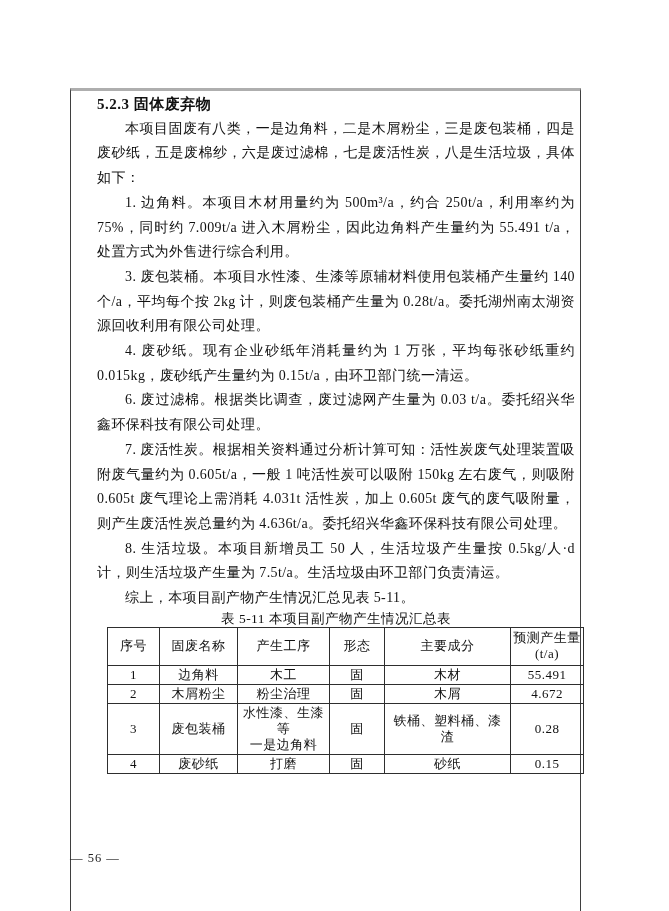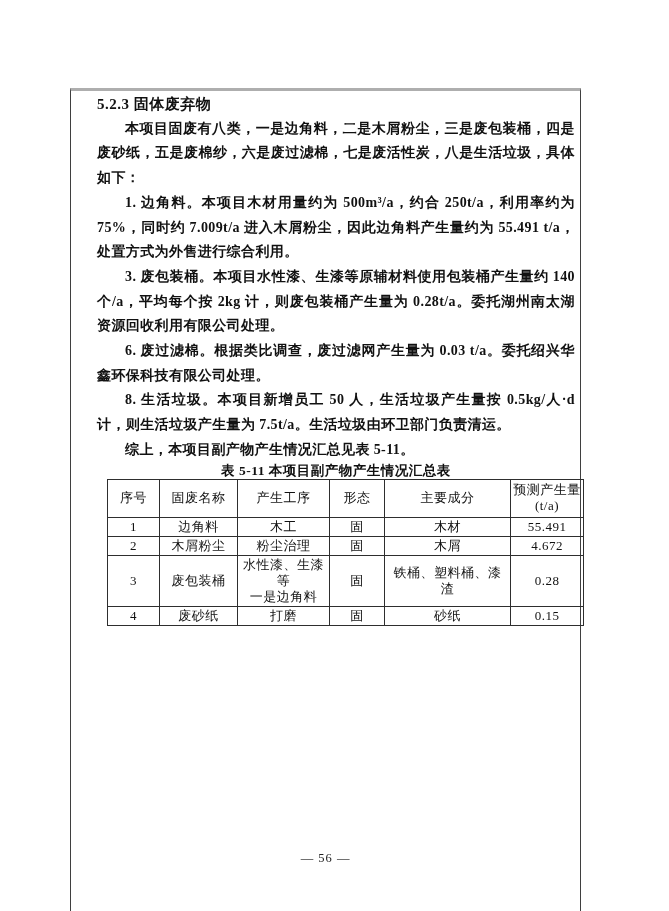--- a/index.html
+++ b/index.html
@@ -31,26 +31,25 @@
     line-height: 24.7px;
     letter-spacing: 0.5px;
   }
   .body-par {
     margin: 0;
     font-size: 14px;
     line-height: 24.7px;
     text-indent: 2em;
     text-align: justify;
     letter-spacing: 0.4px;
-    font-weight: bold;
   }
   .table-caption {
     margin: 0;
     font-size: 13.5px;
-    font-weight: bold;
+    font-weight: normal;
     text-align: center;
     line-height: 16px;
     letter-spacing: 0.5px;
   }
   table.byproducts {
     border-collapse: collapse;
     table-layout: fixed;
     width: 476px;
     margin-left: 10px;
     margin-top: 0;
@@ -72,38 +71,40 @@
   .col-no   { width: 52px; }
   .col-name { width: 78px; }
   .col-proc { width: 92px; }
   .col-form { width: 55px; }
   .col-comp { width: 126px; }
   .col-pred { width: 73px; }
   .page-footer {
     position: absolute;
     left: 70px; top: 851px;
     width: 511px;
-    text-align: center;
+    text-align: left;
     font-size: 12.5px;
     letter-spacing: 1px;
     color: #222222;
   }
 </style>
 </head>
 <body>
 
 <div class="doc-box">
   <div class="content">
 
     <h2 class="section-heading">5.2.3 固体废弃物</h2>
 
     <p class="body-par">本项目固废有八类，一是边角料，二是木屑粉尘，三是废包装桶，四是废砂纸，五是废棉纱，六是废过滤棉，七是废活性炭，八是生活垃圾，具体如下：</p>
     <p class="body-par">1. 边角料。本项目木材用量约为 500m³/a，约合 250t/a，利用率约为 75%，同时约 7.009t/a 进入木屑粉尘，因此边角料产生量约为 55.491 t/a，处置方式为外售进行综合利用。</p>
     <p class="body-par">3. 废包装桶。本项目水性漆、生漆等原辅材料使用包装桶产生量约 140 个/a，平均每个按 2kg 计，则废包装桶产生量为 0.28t/a。委托湖州南太湖资源回收利用有限公司处理。</p>
+    <p class="body-par">4. 废砂纸。现有企业砂纸年消耗量约为 1 万张，平均每张砂纸重约 0.015kg，废砂纸产生量约为 0.15t/a，由环卫部门统一清运。</p>
     <p class="body-par">6. 废过滤棉。根据类比调查，废过滤网产生量为 0.03 t/a。委托绍兴华鑫环保科技有限公司处理。</p>
+    <p class="body-par">7. 废活性炭。根据相关资料通过分析计算可知：活性炭废气处理装置吸附废气量约为 0.605t/a，一般 1 吨活性炭可以吸附 150kg 左右废气，则吸附 0.605t 废气理论上需消耗 4.031t 活性炭，加上 0.605t 废气的废气吸附量，则产生废活性炭总量约为 4.636t/a。委托绍兴华鑫环保科技有限公司处理。</p>
     <p class="body-par">8. 生活垃圾。本项目新增员工 50 人，生活垃圾产生量按 0.5kg/人·d 计，则生活垃圾产生量为 7.5t/a。生活垃圾由环卫部门负责清运。</p>
     <p class="body-par">综上，本项目副产物产生情况汇总见表 5-11。</p>
 
     <div class="table-caption">表 5-11  本项目副产物产生情况汇总表</div>
 
     <table class="byproducts">
       <colgroup>
         <col class="col-no">
           <col class="col-name">
           <col class="col-proc">

